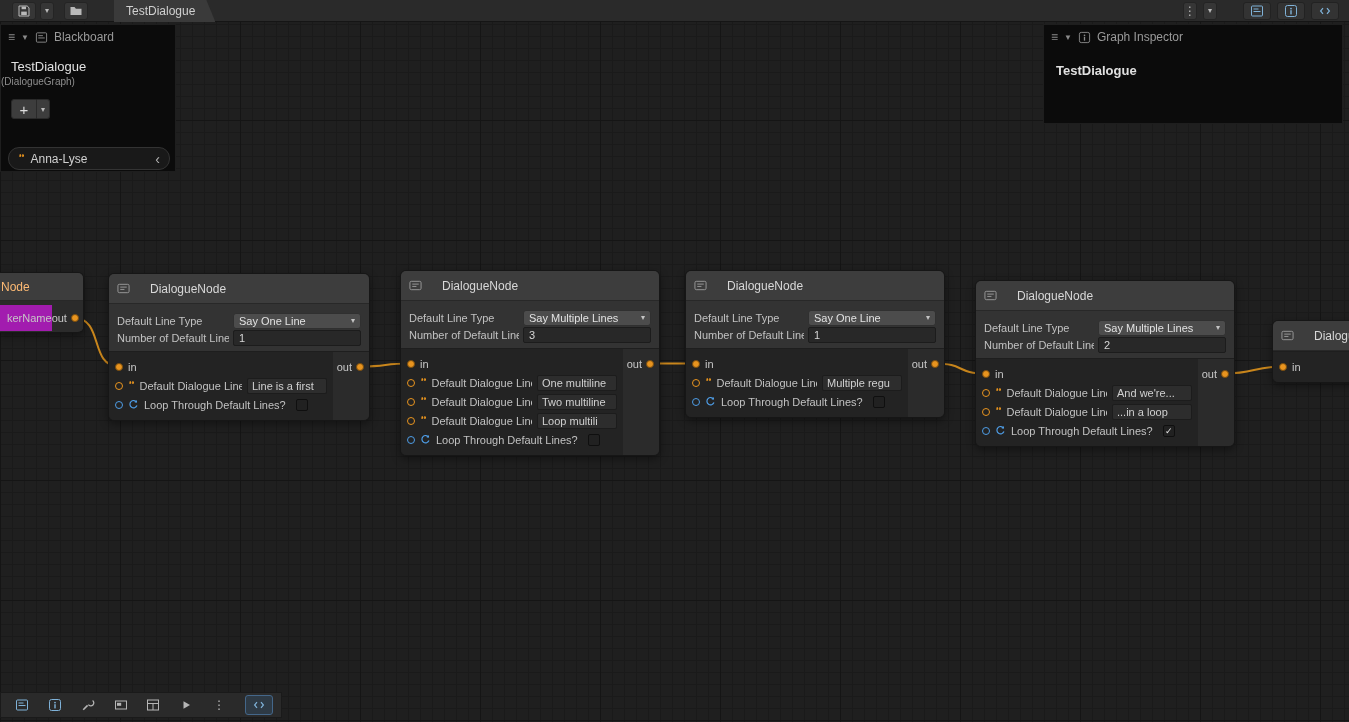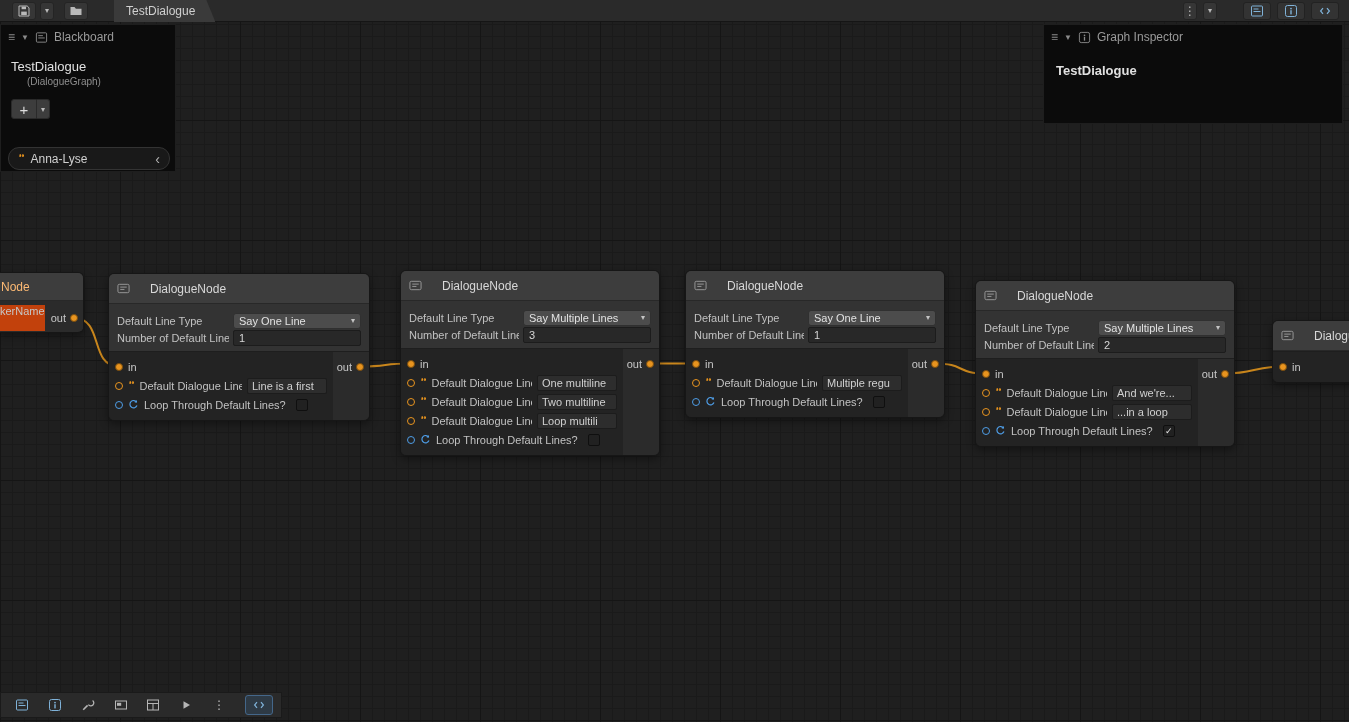--- a/index.html
+++ b/index.html
@@ -38,21 +38,21 @@
   .tb-right .group-gap{width:14px}
   .glyph{font-size:12px;color:#b9b9b9;line-height:1}
 
   
   .panel{position:absolute;background:#0b0b0b;border:1px solid #1e1e1e;z-index:10;color:#c8c8c8}
   .panel-header{height:24px;display:flex;align-items:center;gap:6px;padding:0 7px;font-size:12px;color:#9a9a9a}
   .panel-header .glyph{color:#8a8a8a}
   .tri{font-size:8px;color:#8a8a8a}
   #blackboard{left:0;top:24px;width:176px;height:148px}
   .bb-title{margin:10px 0 0 10px;font-size:13px;color:#e0e0e0}
-  .bb-subtitle{margin:2px 0 0 26px;font-size:10px;color:#8f8f8f}
+  .bb-subtitle{margin:2px 0 0 0;font-size:10px;color:#8f8f8f}
   .bb-addrow{display:flex;margin:12px 0 0 10px}
   .bb-add{width:26px;height:20px;background:#3d3d3d;border:1px solid #2a2a2a;border-radius:3px 0 0 3px;color:#ddd;font-size:15px;display:flex;align-items:center;justify-content:center}
   .bb-add-arrow{width:13px;height:20px;background:#3d3d3d;border:1px solid #2a2a2a;border-left:none;border-radius:0 3px 3px 0;color:#bbb;font-size:8px;display:flex;align-items:center;justify-content:center}
   .bb-field{position:absolute;left:7px;top:122px;width:162px;height:23px;border-radius:11px;background:#191919;border:1px solid #333;display:flex;align-items:center;gap:6px;padding:0 9px;font-size:12px;color:#d0d0d0}
   .bb-field .chev{margin-left:auto;color:#b5b5b5;font-size:14px;line-height:1}
   #graph-inspector{left:1043px;top:24px;width:300px;height:100px}
   .gi-title{margin:14px 0 0 12px;font-size:13px;font-weight:bold;color:#e0e0e0}
 
   
   .quote-ic{color:var(--accent);font-weight:bold;font-style:italic;font-size:13px;line-height:8px;height:9px;overflow:hidden;flex:none}
@@ -79,21 +79,21 @@
   .dot.ring.loop{border-color:var(--loop-blue)}
   .port-label{color:#c8c8c8;white-space:nowrap}
   .row-label{color:#c2c2c2;white-space:nowrap;overflow:hidden;flex:0 1 auto;min-width:0}
   .line-field{margin-left:auto;width:80px;height:16px;background:#2d2d2d;border:1px solid #1c1c1c;border-radius:2px;padding:0 4px;color:#d0d0d0;white-space:nowrap;overflow:hidden;flex:none;line-height:14px}
   .checkbox{width:12px;height:12px;margin-left:5px;background:#212121;border:1px solid #0f0f0f;border-radius:2px;display:flex;align-items:center;justify-content:center;color:#e6e6e6;font-size:9px;flex:none}
 
   
   .pnode{position:absolute;left:-1px;top:272px;width:85px;height:61px;background:#2b2b2b;border:1px solid #161616;border-left:none;border-radius:0 6px 6px 0;overflow:hidden;font-size:11px;color:#c8c8c8;box-shadow:0 3px 8px rgba(0,0,0,.4)}
   .pnode-title{height:28px;background:#3d3d3d;border-bottom:1px solid #282828;display:flex;align-items:center;padding-left:2px;font-size:12px;color:#fdba74}
   .pnode-row{display:flex;margin-top:4px;height:26px}
-  .pnode-cell-left{flex:1;background:#c2410c;display:flex;padding-left:1px;color:#c6c6c6}
+  .pnode-cell-left{flex:1;background:#a21caf;display:flex;align-items:center;padding-left:8px;color:#c6c6c6}
   .pnode-cell-right{width:38px;background:#2b2b2b;display:flex;align-items:center;justify-content:flex-end;gap:4px;padding-right:5px;color:#c6c6c6}
 
   
   .bottombar{position:absolute;left:0;top:692px;width:282px;height:26px;background:#2a2a2a;border:1px solid #1a1a1a;z-index:20;display:flex;align-items:center;gap:7px;padding:0 8px}
   .bb-btn{width:26px;height:20px;display:flex;align-items:center;justify-content:center;color:#b5b5b5;border-radius:3px}
   .bb-btn.blue{color:var(--icon-blue)}
   .bb-btn.boxed{border:1px solid #44678a;background:#2e3a45;margin-left:6px;width:28px}
   .bb-btn svg{display:block}
 </style>
 </head>

